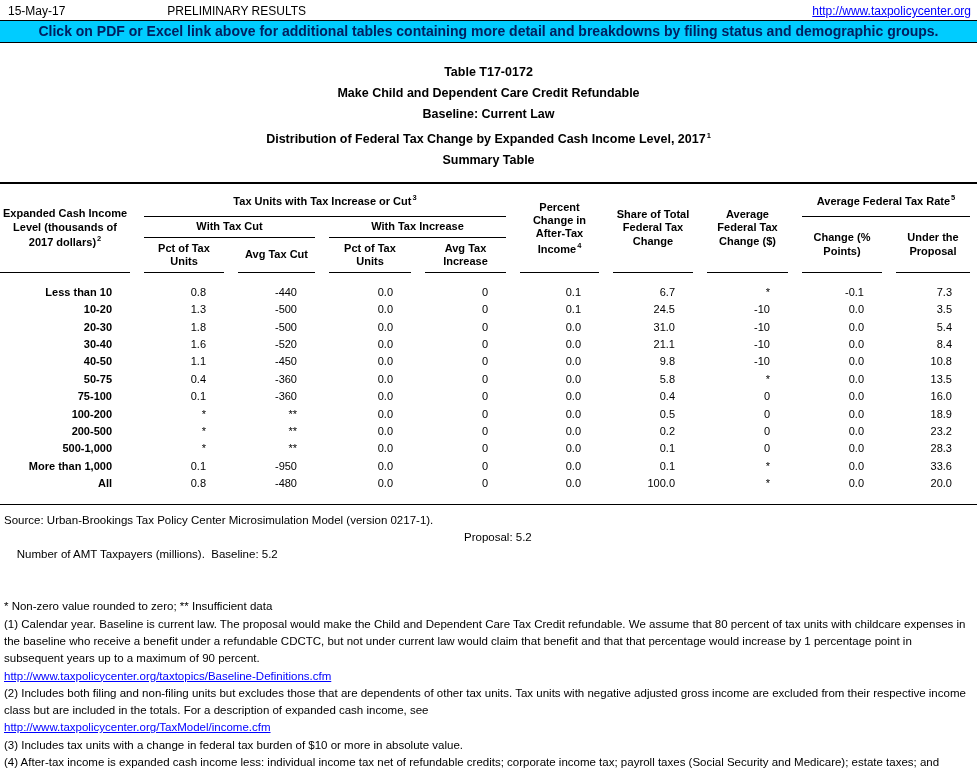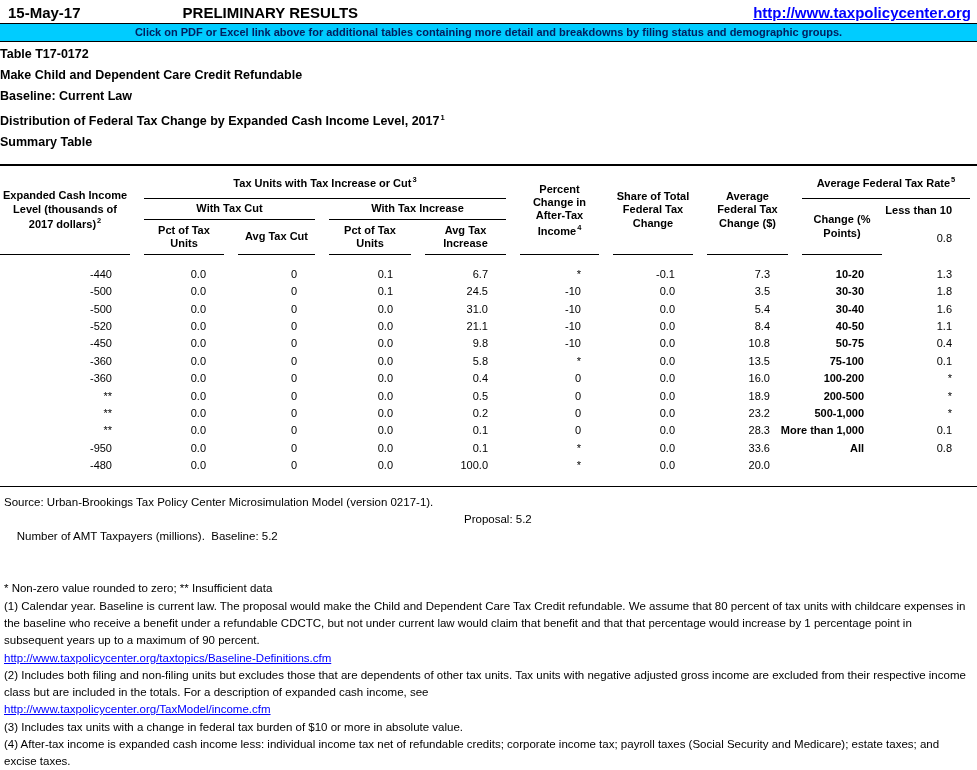--- a/index.html
+++ b/index.html
@@ -5,35 +5,35 @@
   * { box-sizing: border-box; }
   html, body { margin: 0; padding: 0; background: #fff; }
   body {
     width: 977px; height: 770px; overflow: hidden;
     font-family: "Liberation Sans", "DejaVu Sans", sans-serif;
     color: #000;
   }
   
   .topbar {
     display: flex; align-items: flex-end;
-    padding: 4px 6px 2px 8px; font-size: 15px; font-weight: bold;
+    padding: 4px 6px 2px 8px; font-size: 12px; font-weight: normal;
   }
   .topbar .prelim { margin-left: 102px; }
   .topbar .flexspacer { flex: 1; }
   a.link { color: #0000FF; text-decoration: underline; }
   
   .banner {
     background: #00CCFF; color: #002060;
     border-top: 1.2px solid #000; border-bottom: 1.2px solid #000;
-    text-align: center; font-weight: bold; font-size: 11px;
+    text-align: center; font-weight: bold; font-size: 14px;
     padding: 2px 0 3px 0;
   }
   
   .title-block {
-    margin-top: 2px; 
+    margin-top: 19px; text-align: center;
     font-weight: bold; font-size: 12.5px; line-height: 21px;
   }
   sup { font-size: 7.5px; margin-left: 1px; }
   
   .rule-double {
     margin-top: 11px; height: 2px;
     border-top: 1.5px solid #000; border-bottom: 1.5px solid #000;
   }
   .rule-bottom { margin-top: 12px; border-top: 1.8px solid #000; }
   
@@ -121,20 +121,23 @@
   </div>
   <div class="h ul g-withcut">
     <div class="t">With Tax Cut</div>
   </div>
   <div class="h ul g-withinc">
     <div class="t">With Tax Increase</div>
   </div>
   <div class="h ul c-chgpts">
     <div class="t">Change (% Points)</div>
   </div>
+  <div class="h ul c-underprop">
+    <div class="t">Under the Proposal</div>
+  </div>
   <div class="h ul c-l1">
     <div class="t">Pct of Tax Units</div>
   </div>
   <div class="h ul c-l2">
     <div class="t">Avg Tax Cut</div>
   </div>
   <div class="h ul c-l3">
     <div class="t">Pct of Tax Units</div>
   </div>
   <div class="h ul c-l4">
@@ -155,21 +158,21 @@
     <div class="cell rowlabel">10-20</div>
     <div class="cell">1.3</div>
     <div class="cell">-500</div>
     <div class="cell">0.0</div>
     <div class="cell">0</div>
     <div class="cell">0.1</div>
     <div class="cell">24.5</div>
     <div class="cell">-10</div>
     <div class="cell">0.0</div>
     <div class="cell">3.5</div>
-    <div class="cell rowlabel">30-30</div>
+    <div class="cell rowlabel">20-30</div>
     <div class="cell">1.8</div>
     <div class="cell">-500</div>
     <div class="cell">0.0</div>
     <div class="cell">0</div>
     <div class="cell">0.0</div>
     <div class="cell">31.0</div>
     <div class="cell">-10</div>
     <div class="cell">0.0</div>
     <div class="cell">5.4</div>
     <div class="cell rowlabel">30-40</div>

